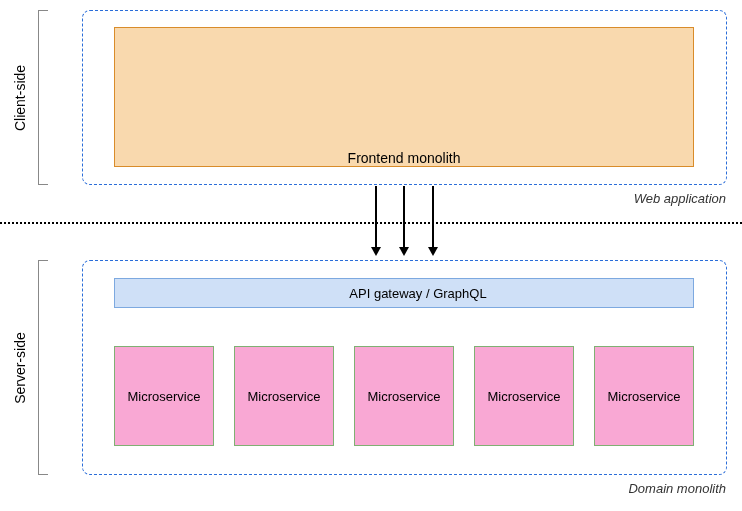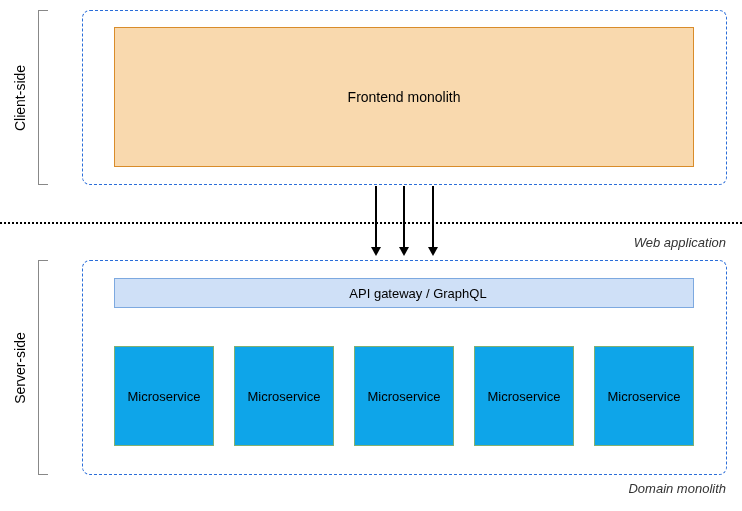--- a/index.html
+++ b/index.html
@@ -39,37 +39,37 @@
       position: absolute;
       font-style: italic;
       font-size: 13px;
       color: #333;
     }
     .frontend-box {
       position: absolute;
       background: #f9d9ae;
       border: 1px solid #d98c2a;
       display: flex;
-      align-items: center;
+      align-items: flex-end;
       justify-content: center;
       font-size: 14px;
     }
     .api-box {
       position: absolute;
       background: #cfe0f7;
       border: 1px solid #7da9e0;
       display: flex;
       align-items: center;
       justify-content: center;
       font-size: 13px;
       padding-left: 28px;
     }
     .micro-box {
       position: absolute;
-      background: #0ea5e9;
+      background: #f9a8d4;
       border: 1px solid #7fb073;
       display: flex;
       align-items: center;
       justify-content: center;
       font-size: 13px;
     }
     .dotted-divider {
       position: absolute;
       border-top: 2.5px dotted #000;
     }
@@ -92,21 +92,21 @@
 
 <div class="side-label-bar" style="left:38px; top:10px; width:10px; height:175px;"></div>
 <div class="side-label" style="left:-13px; top:90px;">Client-side</div>
 
 <div class="dashed-container" style="left:82px; top:10px; width:645px; height:175px;"></div>
 
 <div class="frontend-box" style="left:114px; top:27px; width:580px; height:140px;">
   <span>Frontend monolith</span>
 </div>
 
-<div class="caption" style="right:16px; top:191px;margin-top:44px;">Web application</div>
+<div class="caption" style="right:16px; top:191px;">Web application</div>
 
 <div class="dotted-divider" style="left:0; top:222px; width:742px;"></div>
 
 <div class="arrow-line" style="left:375px; top:186px; height:62px;"></div>
 <div class="arrow-head" style="left:370.5px; top:247px;"></div>
 
 <div class="arrow-line" style="left:403px; top:186px; height:62px;"></div>
 <div class="arrow-head" style="left:398.5px; top:247px;"></div>
 
 <div class="arrow-line" style="left:432px; top:186px; height:62px;"></div>

